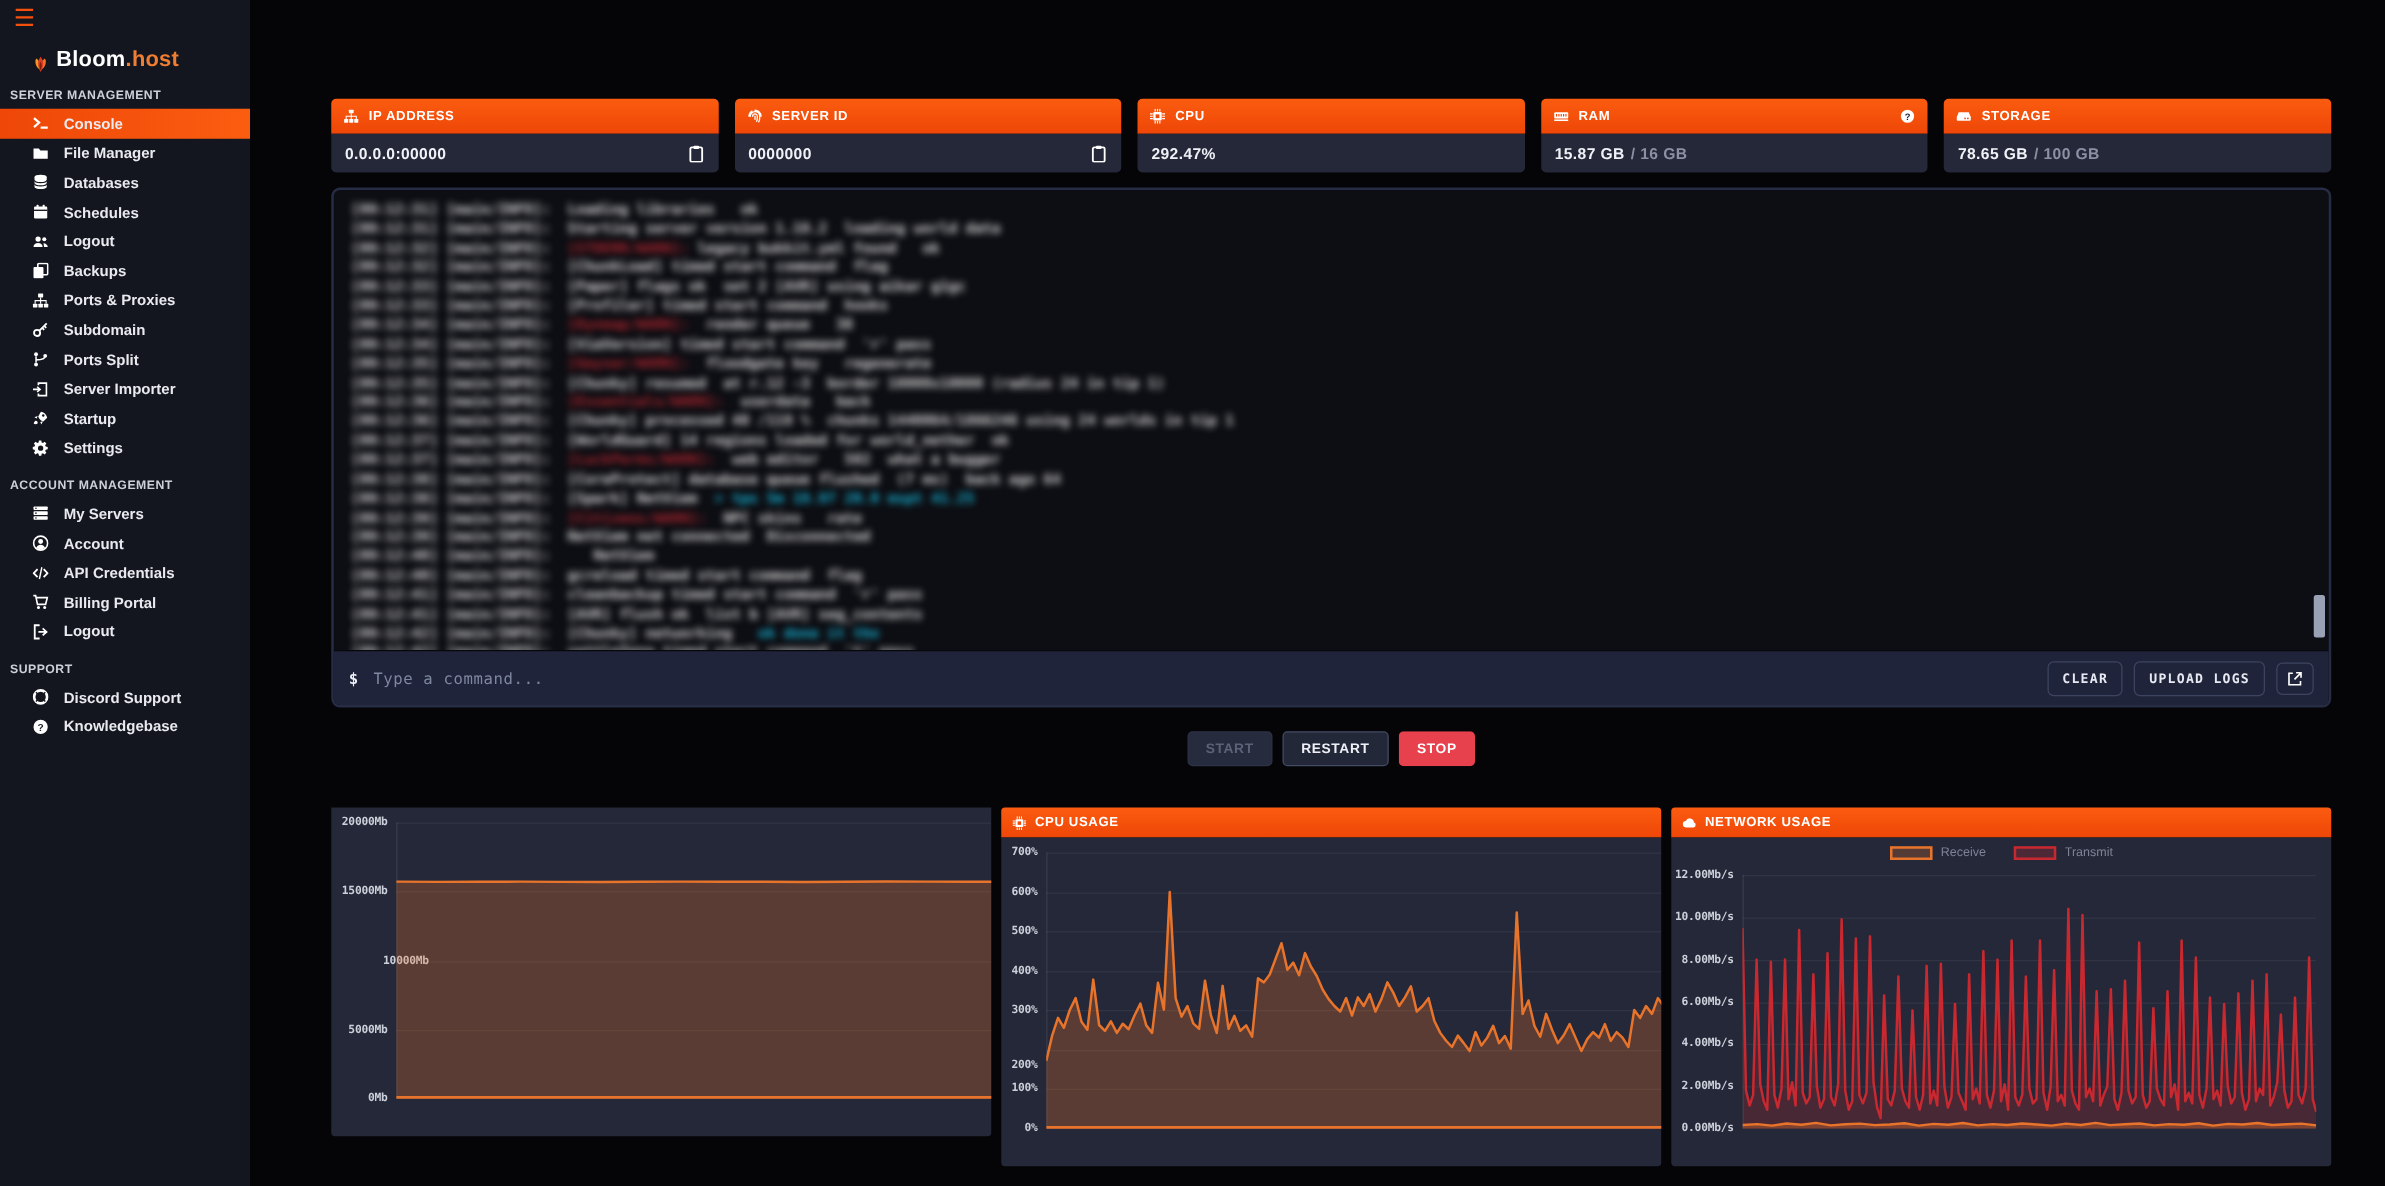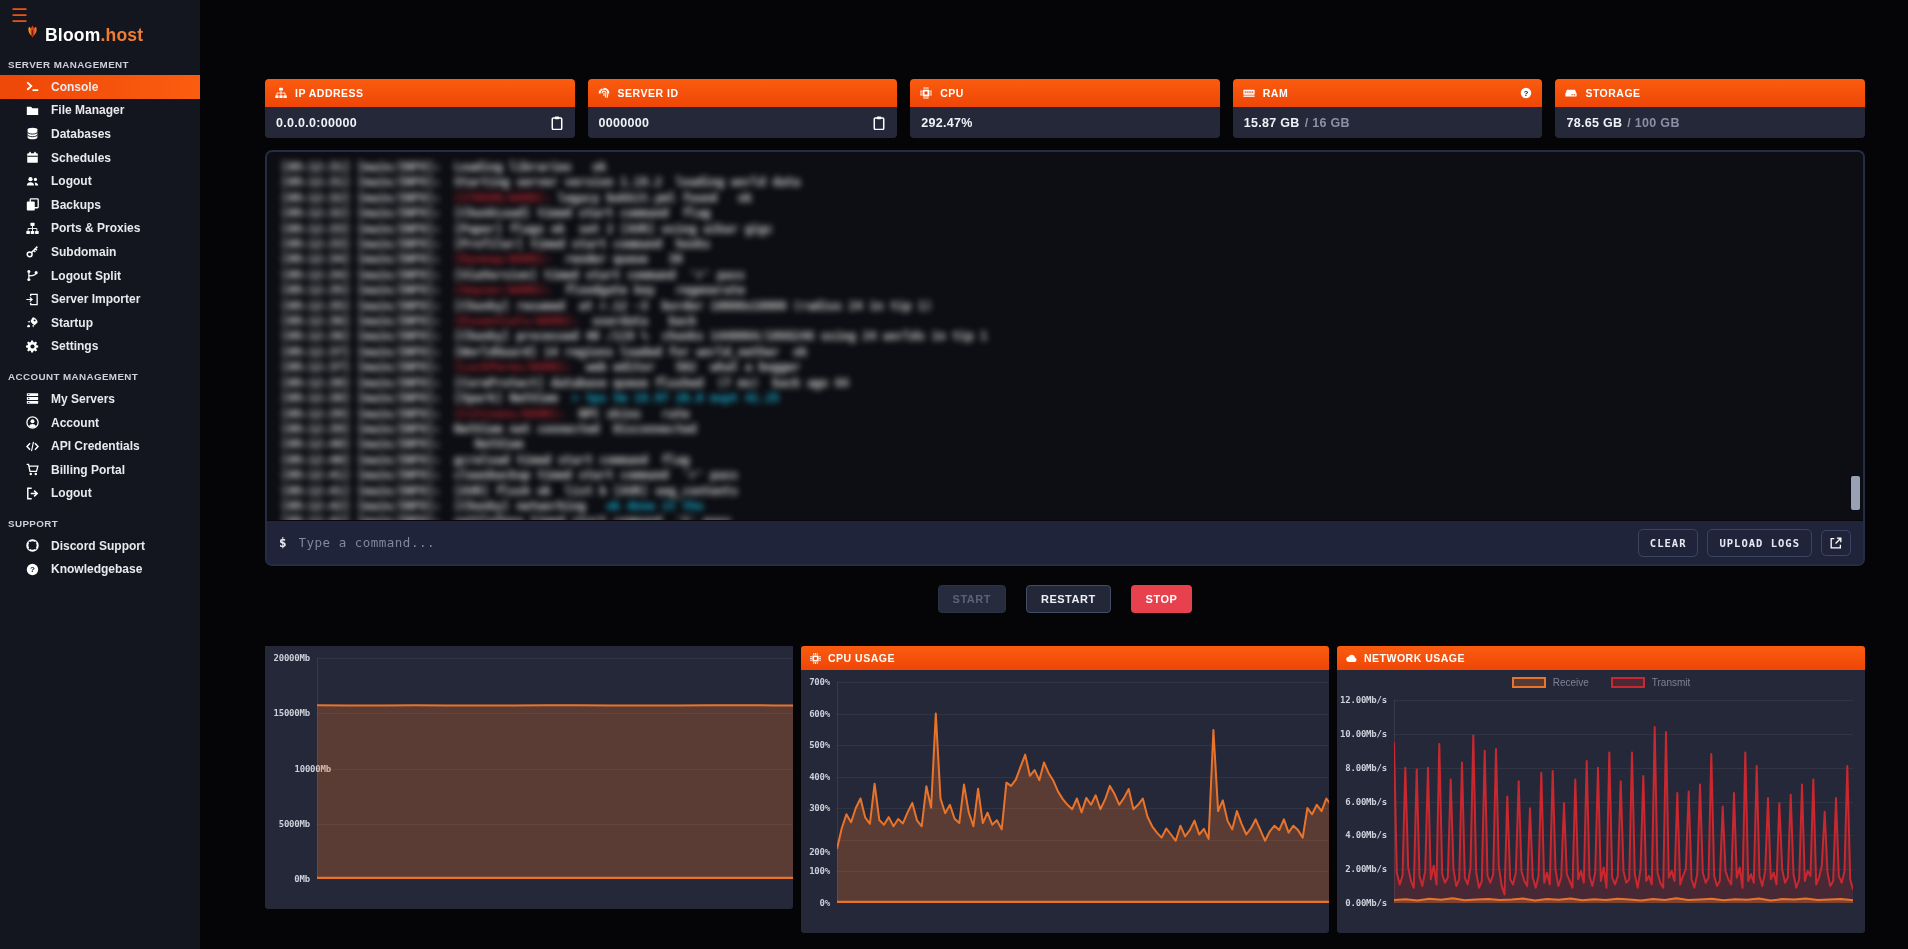--- a/index.html
+++ b/index.html
@@ -2,21 +2,21 @@
 <html><head>
 <meta charset="utf-8">
 <style>
   *{box-sizing:border-box;margin:0;padding:0}
   html,body{width:1908px;height:949px;overflow:hidden}
   body{background:#050507;font-family:"Liberation Sans",sans-serif;position:relative}
 
   
   .sidebar{position:absolute;left:0;top:0;width:200px;height:949px;background:#14161f;z-index:2}
   .hamburger{color:#f4500d;font-size:19px;line-height:1;padding:6px 0 0 11px;cursor:pointer;width:34px}
-  .logo{display:flex;align-items:flex-start;gap:6px;margin:0 0 0 26px}
+  .logo{display:flex;align-items:flex-end;gap:6px;margin:12px 0 0 26px}
   .logo-text{font-size:17.5px;font-weight:bold;color:#fff;letter-spacing:.2px}
   .logo-text .tld{color:#ef7d32}
   .sec-label{font-size:9.8px;font-weight:bold;color:#ccd0d9;letter-spacing:.4px;margin:13px 0 5px 8px}
   .nav-item{height:23.6px;display:flex;align-items:center;padding-left:25px;gap:11px;color:#e9eaef;
     font-size:12px;font-weight:bold;cursor:pointer;white-space:nowrap}
   .nav-item.active{background:linear-gradient(90deg,#ee4708,#fb5d10)}
   .ic{display:flex;align-items:center;justify-content:center}
   .nav-item .ic{width:15px}
   .ic svg{width:13px;height:13px;display:block}
 
@@ -51,21 +51,21 @@
   .cmd-input{flex:1;background:transparent;border:none;outline:none;color:#e8eaf0;
     font-family:"DejaVu Sans Mono",monospace;font-size:12.5px;letter-spacing:.5px}
   .cmd-input::placeholder{color:#7e87a0}
   .cbtn{background:transparent;border:1px solid #3d4460;border-radius:5px;color:#e6e9f2;
     font-family:"DejaVu Sans Mono",monospace;font-size:10.5px;font-weight:bold;letter-spacing:1px;
     padding:7px 11px;cursor:pointer;white-space:nowrap}
   .cbtn.sq{padding:5px 7px;display:flex;align-items:center}
   .cbtn.sq svg{width:14px;height:14px}
 
   
-  .power{display:flex;justify-content:center;gap:20px;margin-top:19px}
+  .power{display:flex;justify-content:center;gap:8px;margin-top:19px}
   .pbtn{font-size:11px;font-weight:bold;letter-spacing:.5px;padding:7px 14px;border-radius:4px;
     cursor:pointer;border:1px solid transparent;font-family:"Liberation Sans",sans-serif}
   .pbtn.start{background:#262b3e;color:#5c6378;border-color:#2d3347}
   .pbtn.restart{background:#232839;color:#eef0f6;border-color:#454c66}
   .pbtn.stop{background:#e8414e;color:#fff}
 
   
   .charts{display:flex;gap:8px;margin-top:33px}
   .chart-card{flex:1;min-width:0}
   .chart-h{height:24px;background:linear-gradient(180deg,#fb5c10,#ee4607);border-radius:3px 3px 0 0;
@@ -182,21 +182,21 @@
       </div>
       <div class="nav-item">
         <span class="ic">
           <svg viewBox="0 0 16 16">
             <circle cx="3.5" cy="3" r="1.9" fill="#fff"></circle>
             <circle cx="3.5" cy="13" r="1.9" fill="#fff"></circle>
             <circle cx="12.5" cy="4.5" r="1.9" fill="#fff"></circle>
             <path d="M3.5 4.8v6.3M3.5 8.5c4.5 0 9-1.2 9-3.8" stroke="#fff" stroke-width="1.5" fill="none"></path>
           </svg>
         </span>
-        <span>Logout Split</span>
+        <span>Ports Split</span>
       </div>
       <div class="nav-item">
         <span class="ic">
           <svg viewBox="0 0 16 16">
             <path d="M5 1h9.5v14H5v-3h1.6v1.4h6.3V2.6H6.6V4H5z" fill="#fff"></path>
             <path d="M.5 8h6.5M4.6 5.4L7.5 8l-2.9 2.6" stroke="#fff" stroke-width="1.5" fill="none"></path>
           </svg>
         </span>
         <span>Server Importer</span>
       </div>
@@ -450,21 +450,21 @@
     <button class="pbtn stop">STOP</button>
   </div>
 
   <div class="charts" id="charts">
       <div class="chart-card">
         <div class="chart-b">
           <div class="tick" style="top: 7px; left: 0px; width: 45px;">20000Mb</div>
           <div class="grid" style="top: 12px; left: 52px; width: 1536px;"></div>
           <div class="tick" style="top: 62.25px; left: 0px; width: 45px;">15000Mb</div>
           <div class="grid" style="top: 67.25px; left: 52px; width: 1536px;"></div>
-          <div class="tick" style="top: 117.5px; left: 0px; width: 66px;">10000Mb</div>
+          <div class="tick" style="top: 117.5px; left: 12px; width: 66px;">10000Mb</div>
           <div class="grid" style="top: 122.5px; left: 52px; width: 1536px;"></div>
           <div class="tick" style="top: 172.75px; left: 0px; width: 45px;">5000Mb</div>
           <div class="grid" style="top: 177.75px; left: 52px; width: 1536px;"></div>
           <div class="tick" style="top: 228px; left: 0px; width: 45px;">0Mb</div>
           <div class="vax" style="left: 52px; top: 12px; height: 221px;"></div>
           <svg width="1536" height="221" class="plot" style="left: 52px; top: 12px;">
             <path d="M0,221 L0,47.3 L0.0,47.3 L32.7,47.5 L65.4,47.4 L98.0,47.3 L130.7,47.5 L163.4,47.6 L196.1,47.4 L228.8,47.3 L261.4,47.3 L294.1,47.4 L326.8,47.5 L359.5,47.4 L392.2,47.2 L424.9,47.3 L457.5,47.4 L490.2,47.5 L522.9,47.6 L555.6,47.6 L588.3,47.5 L620.9,47.4 L653.6,47.5 L686.3,47.5 L719.0,47.6 L751.7,47.7 L784.3,47.8 L817.0,47.9 L849.7,47.8 L882.4,47.7 L915.1,47.6 L947.7,47.8 L980.4,47.8 L1013.1,47.9 L1045.8,47.8 L1078.5,47.7 L1111.1,47.6 L1143.8,47.6 L1176.5,47.7 L1209.2,47.8 L1241.9,47.8 L1274.6,47.8 L1307.2,47.7 L1339.9,47.6 L1372.6,47.7 L1405.3,47.8 L1438.0,47.8 L1470.6,47.7 L1503.3,47.6 L1536.0,47.7 L1536,221 Z" fill="rgba(232,116,44,0.28)" stroke="none"></path>
             <polyline points="0.0,47.3 32.7,47.5 65.4,47.4 98.0,47.3 130.7,47.5 163.4,47.6 196.1,47.4 228.8,47.3 261.4,47.3 294.1,47.4 326.8,47.5 359.5,47.4 392.2,47.2 424.9,47.3 457.5,47.4 490.2,47.5 522.9,47.6 555.6,47.6 588.3,47.5 620.9,47.4 653.6,47.5 686.3,47.5 719.0,47.6 751.7,47.7 784.3,47.8 817.0,47.9 849.7,47.8 882.4,47.7 915.1,47.6 947.7,47.8 980.4,47.8 1013.1,47.9 1045.8,47.8 1078.5,47.7 1111.1,47.6 1143.8,47.6 1176.5,47.7 1209.2,47.8 1241.9,47.8 1274.6,47.8 1307.2,47.7 1339.9,47.6 1372.6,47.7 1405.3,47.8 1438.0,47.8 1470.6,47.7 1503.3,47.6 1536.0,47.7" fill="none" stroke="#e8742c" stroke-width="2" stroke-linejoin="round"></polyline>
             <line x1="0" x2="1536" y1="220" y2="220" stroke="#e8742c" stroke-width="2.5"></line>
           </svg>

